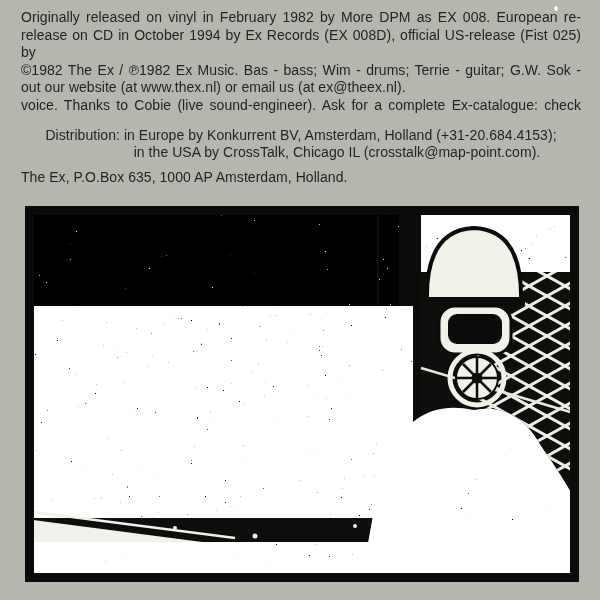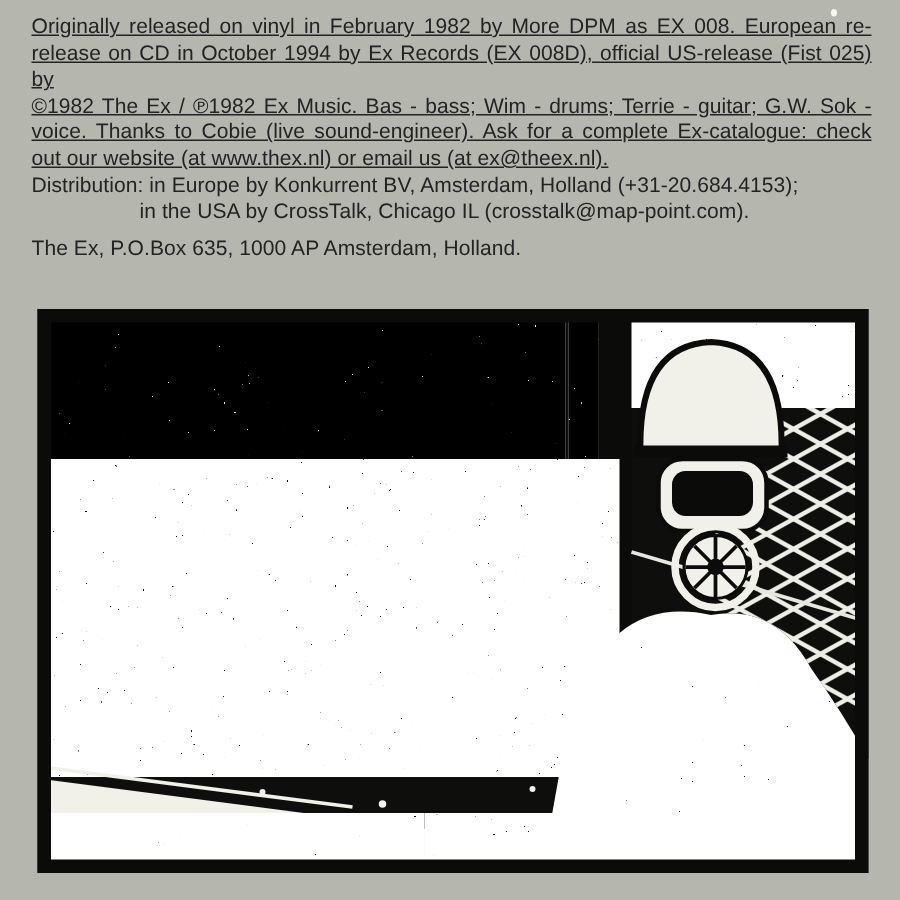--- a/index.html
+++ b/index.html
@@ -8,22 +8,22 @@
     background:#b5b7af;
     font-family:"Liberation Sans", sans-serif;
   }
   .page{position:absolute;inset:0;}
   .notes{
     position:absolute;left:21px;top:9px;width:560px;
     color:#232323;font-size:14px;line-height:17.6px;letter-spacing:0.05px;
   }
   .nline{white-space:nowrap;overflow:visible;}
   .just{text-align:justify;text-align-last:justify;white-space:normal;}
-  .para1{margin-bottom:0;text-decoration:underline;}
-  .dist{margin-bottom:7px;}
+  .para1{margin-bottom:12px;}
+  .dist{margin-bottom:7px;text-align:center;}
   .indent2{padding-left:72px;}
   .photo{
     position:absolute;left:25px;top:206px;width:554px;height:376px;
     background:#0e0e0c;
   }
   .photo svg{display:block;width:554px;height:376px;}
   .graffiti text{
     font-family:"DejaVu Sans", sans-serif;
     font-weight:700;
     fill:#f1f1ea;
@@ -36,22 +36,22 @@
 </head>
 <body>
 
 <div class="page">
 
   <div class="notes">
     <div class="para1">
       <div class="nline just">Originally released on vinyl in February 1982 by More DPM as EX 008. European re-</div>
       <div class="nline just">release on CD in October 1994 by Ex Records (EX 008D), official US-release (Fist 025) by</div>
       <div class="nline just">©1982 The Ex / ℗1982 Ex Music. Bas - bass; Wim - drums; Terrie - guitar; G.W. Sok -</div>
+      <div class="nline">out our website (at www.thex.nl) or email us (at ex@theex.nl).</div>
       <div class="nline just">voice. Thanks to Cobie (live sound-engineer). Ask for a complete Ex-catalogue: check</div>
-      <div class="nline">out our website (at www.thex.nl) or email us (at ex@theex.nl).</div>
     </div>
     <div class="dist">
       <div class="nline">Distribution: in Europe by Konkurrent BV, Amsterdam, Holland (+31-20.684.4153);</div>
       <div class="nline indent2">in the USA by CrossTalk, Chicago IL (crosstalk@map-point.com).</div>
     </div>
     <div class="nline">The Ex, P.O.Box 635, 1000 AP Amsterdam, Holland.</div>
   </div>
 
   <div class="dust"></div>
 

